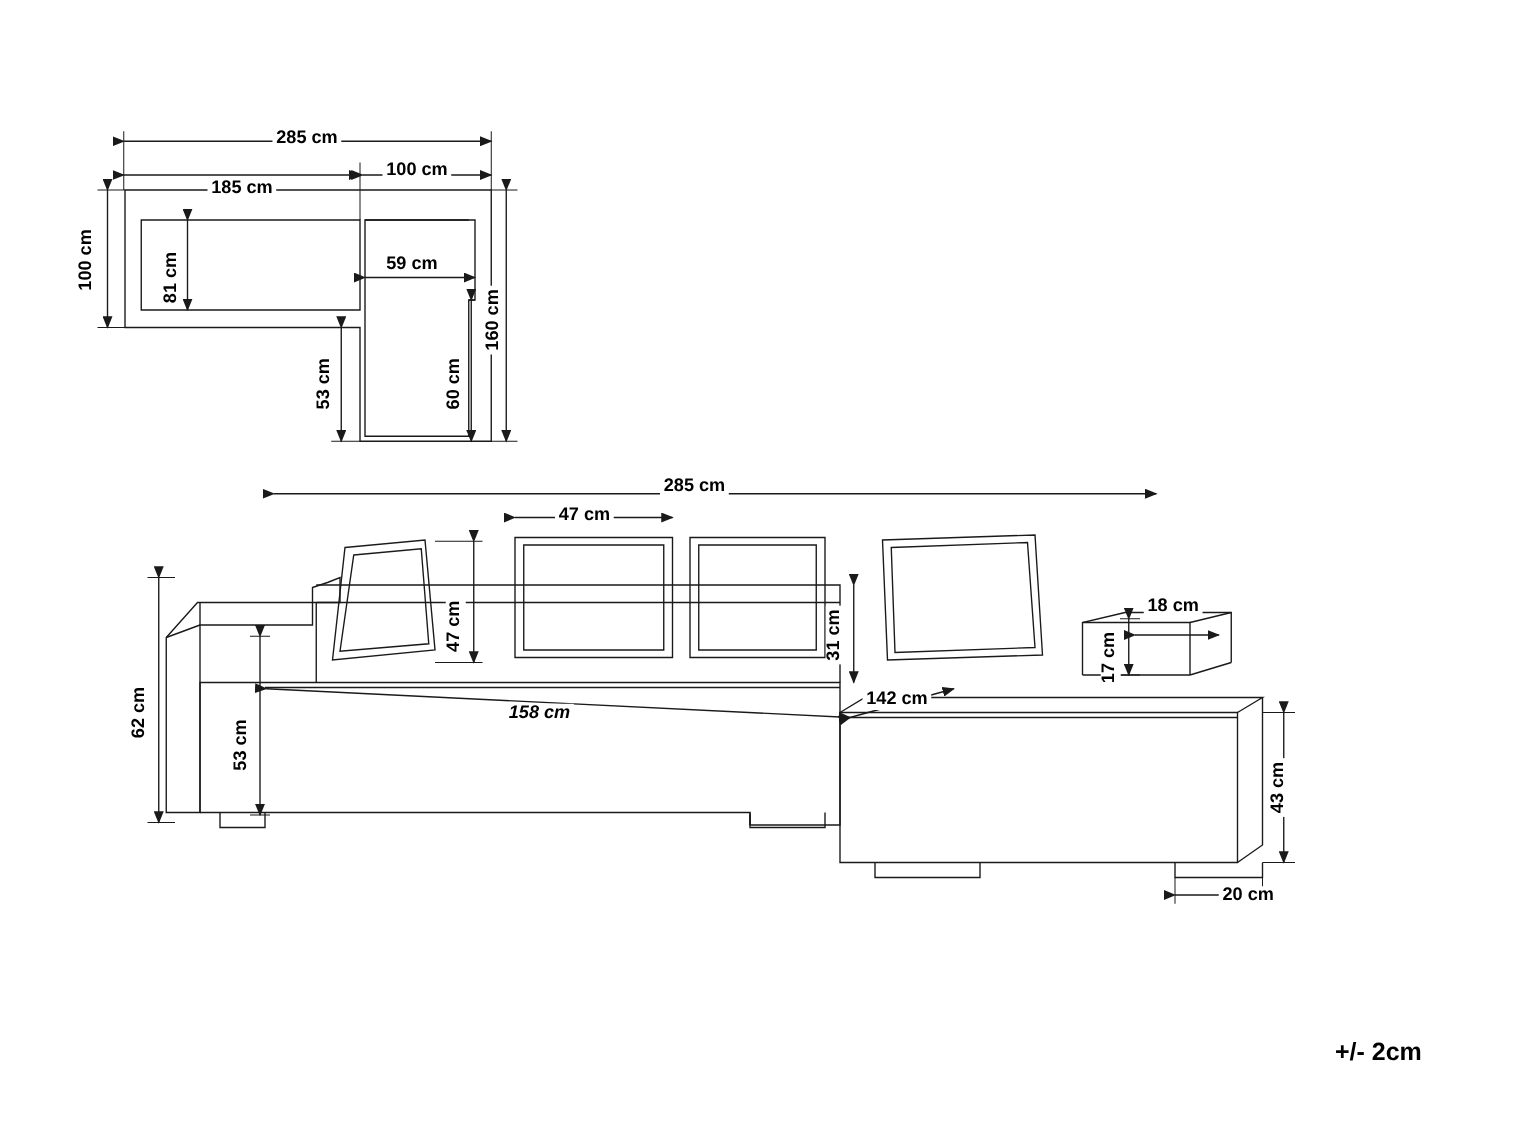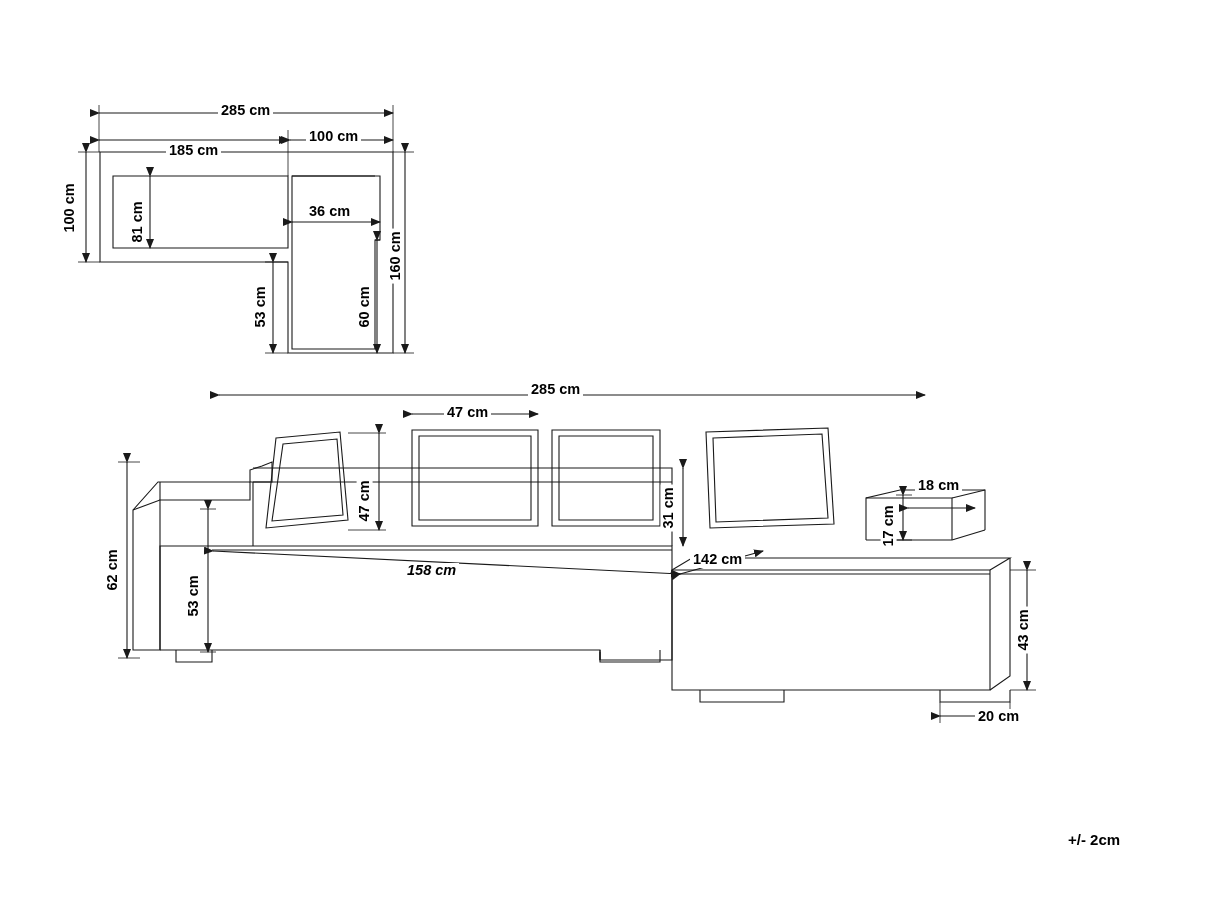--- a/index.html
+++ b/index.html
@@ -34,21 +34,21 @@
     background: #ffffff;
     padding: 0 3px;
     line-height: 1.1;
   }
   .vert {
     transform-origin: center center;
   }
   .tolerance {
     position: absolute;
     font-family: "Liberation Sans", sans-serif;
-    font-size: 15px;
+    font-size: 20px;
     font-weight: bold;
     color: #000000;
     white-space: nowrap;
   }
 </style>
 </head>
 <body>
 
 <div id="sheet">
 
@@ -192,21 +192,21 @@
       <line x1="1010" y1="702" x2="1010" y2="723" stroke-width="0.8"></line>
     </g>
   </svg>
 
   <div class="dimlabel" style="left:218px; top:103px;">285 cm</div>
 
   <div class="dimlabel" style="left:166px; top:129px;margin-top:14px;">185 cm</div>
 
   <div class="dimlabel" style="left:306px; top:129px;">100 cm</div>
 
-  <div class="dimlabel" style="left:306px; top:204px;">36 cm</div>
+  <div class="dimlabel" style="left:306px; top:204px;">59 cm</div>
 
   <div class="dimlabel vert" style="left:42px; top:200px; transform:rotate(-90deg);">100 cm</div>
 
   <div class="dimlabel vert" style="left:114px; top:214px; transform:rotate(-90deg);">81 cm</div>
 
   <div class="dimlabel vert" style="left:237px; top:299px; transform:rotate(-90deg);">53 cm</div>
 
   <div class="dimlabel vert" style="left:341px; top:299px; transform:rotate(-90deg);">60 cm</div>
 
   <div class="dimlabel vert" style="left:368px; top:248px; transform:rotate(-90deg);">160 cm</div>

